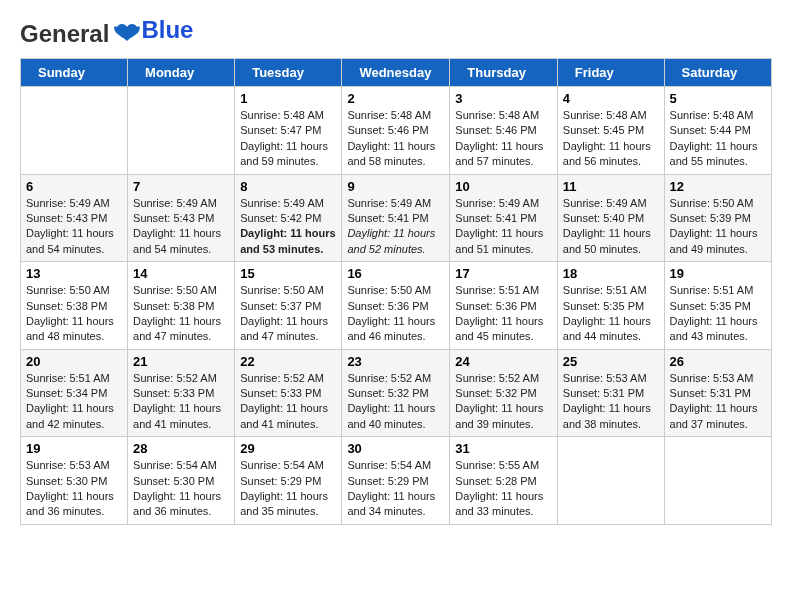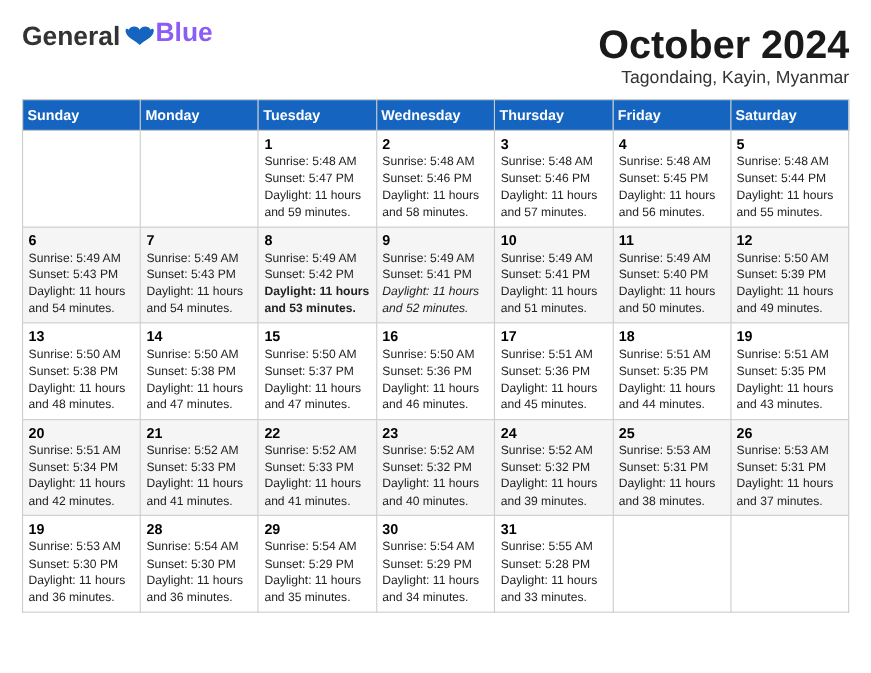--- a/index.html
+++ b/index.html
@@ -39,21 +39,21 @@
       color: #333;
     }
     .calendar {
       width: 100%;
       border-collapse: collapse;
       font-size: 11px;
     }
     .calendar th {
       background: #1565c0;
       color: #fff;
-      padding: 6px 4px;
+      padding: 6px 17px;
       text-align: left;
       font-size: 13px;
       font-weight: bold;
       border: 1px solid #ccc;
     }
     .calendar td {
       border: 1px solid #ccc;
       padding: 4px 5px;
       vertical-align: top;
       width: 108px;
@@ -79,25 +79,21 @@
 <body>
 
 <div class="header">
   <div class="logo">
     <div class="logo-line">
       <span style="font-size:24px; font-weight:bold; color:#333;">General</span>
       <svg width="28" height="22" viewBox="0 0 28 22">
         <path d="M14 4 C16 0, 22 0, 24 4 C26 2, 28 4, 26 8 C24 12, 18 14, 14 18 C10 14, 4 12, 2 8 C0 4, 2 2, 4 4 C6 0, 12 0, 14 4Z" fill="#1565c0"></path>
       </svg>
     </div>
-    <span style="font-size:24px; font-weight:bold; color:#8b5cf6; margin-top:-4px;">Blue</span>
-  </div>
-  <div class="title-block">
-    <div class="month-title">October 2024</div>
-    <div class="subtitle">Tagondaing, Kayin, Myanmar</div>
+    <span style="font-size:24px; font-weight:bold; color:#1d4ed8; margin-top:-4px;">Blue</span>
   </div>
 </div>
 
 <table class="calendar">
   <thead>
     <tr id="header-row">
         <th>Sunday</th>
         <th>Monday</th>
         <th>Tuesday</th>
         <th>Wednesday</th>

